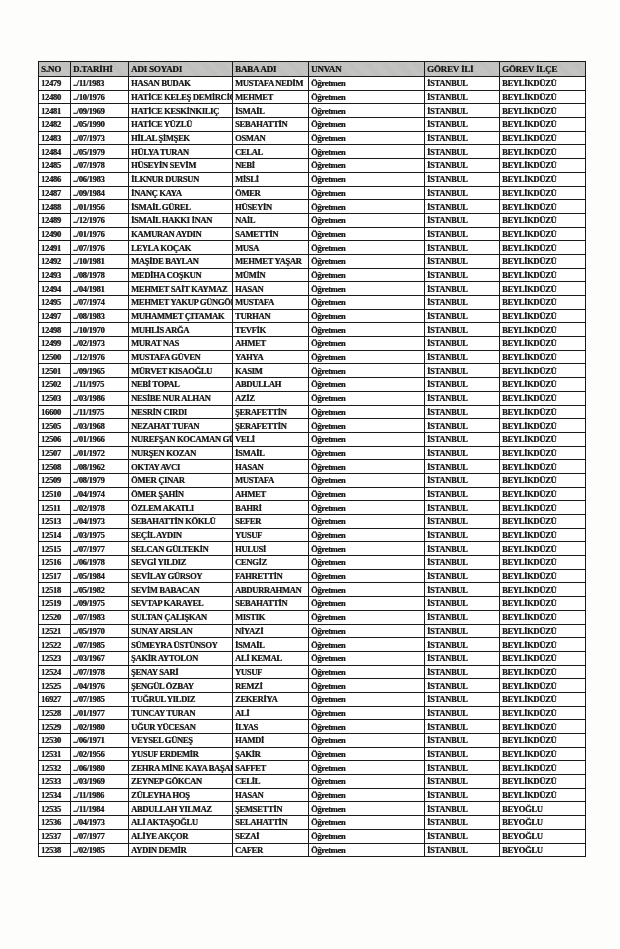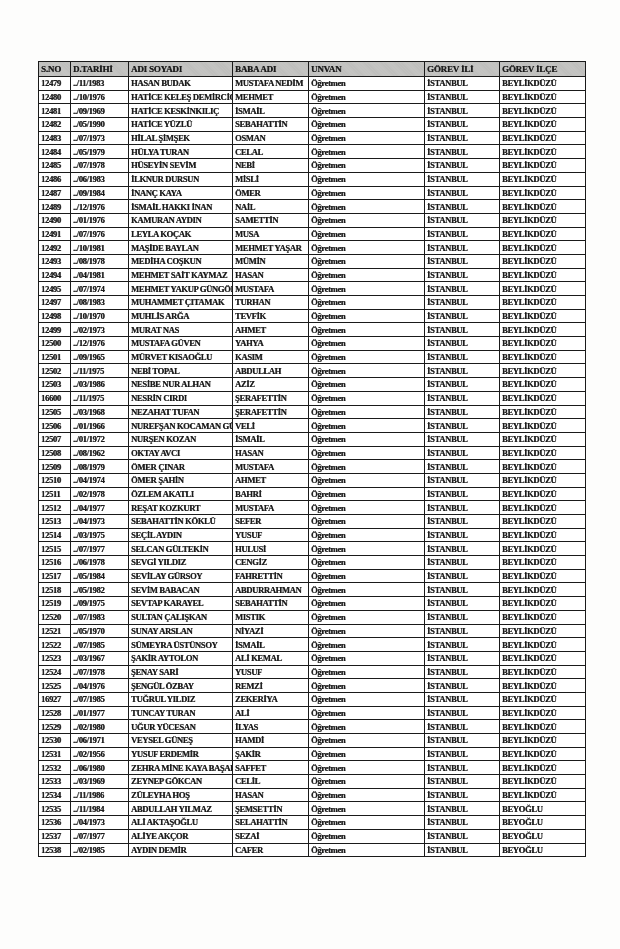--- a/index.html
+++ b/index.html
@@ -152,20 +152,29 @@
         <tr>
           <td class="c0">12487</td>
           <td class="c1">../09/1984</td>
           <td class="c2">İNANÇ KAYA</td>
           <td class="c3">ÖMER</td>
           <td class="c4">Öğretmen</td>
           <td class="c5">İSTANBUL</td>
           <td class="c6">BEYLİKDÜZÜ</td>
         </tr>
         <tr>
+          <td class="c0">12488</td>
+          <td class="c1">../01/1956</td>
+          <td class="c2">İSMAİL GÜREL</td>
+          <td class="c3">HÜSEYİN</td>
+          <td class="c4">Öğretmen</td>
+          <td class="c5">İSTANBUL</td>
+          <td class="c6">BEYLİKDÜZÜ</td>
+        </tr>
+        <tr>
           <td class="c0">12489</td>
           <td class="c1">../12/1976</td>
           <td class="c2">İSMAİL HAKKI İNAN</td>
           <td class="c3">NAİL</td>
           <td class="c4">Öğretmen</td>
           <td class="c5">İSTANBUL</td>
           <td class="c6">BEYLİKDÜZÜ</td>
         </tr>
         <tr>
           <td class="c0">12490</td>
@@ -345,29 +354,20 @@
           <td class="c3">AHMET</td>
           <td class="c4">Öğretmen</td>
           <td class="c5">İSTANBUL</td>
           <td class="c6">BEYLİKDÜZÜ</td>
         </tr>
         <tr>
           <td class="c0">12511</td>
           <td class="c1">../02/1978</td>
           <td class="c2">ÖZLEM AKATLI</td>
           <td class="c3">BAHRİ</td>
-          <td class="c4">Öğretmen</td>
-          <td class="c5">İSTANBUL</td>
-          <td class="c6">BEYLİKDÜZÜ</td>
-        </tr>
-        <tr>
-          <td class="c0">12512</td>
-          <td class="c1">../04/1977</td>
-          <td class="c2">REŞAT KOZKURT</td>
-          <td class="c3">MUSTAFA</td>
           <td class="c4">Öğretmen</td>
           <td class="c5">İSTANBUL</td>
           <td class="c6">BEYLİKDÜZÜ</td>
         </tr>
         <tr>
           <td class="c0">12513</td>
           <td class="c1">../04/1973</td>
           <td class="c2">SEBAHATTİN KÖKLÜ</td>
           <td class="c3">SEFER</td>
           <td class="c4">Öğretmen</td>

